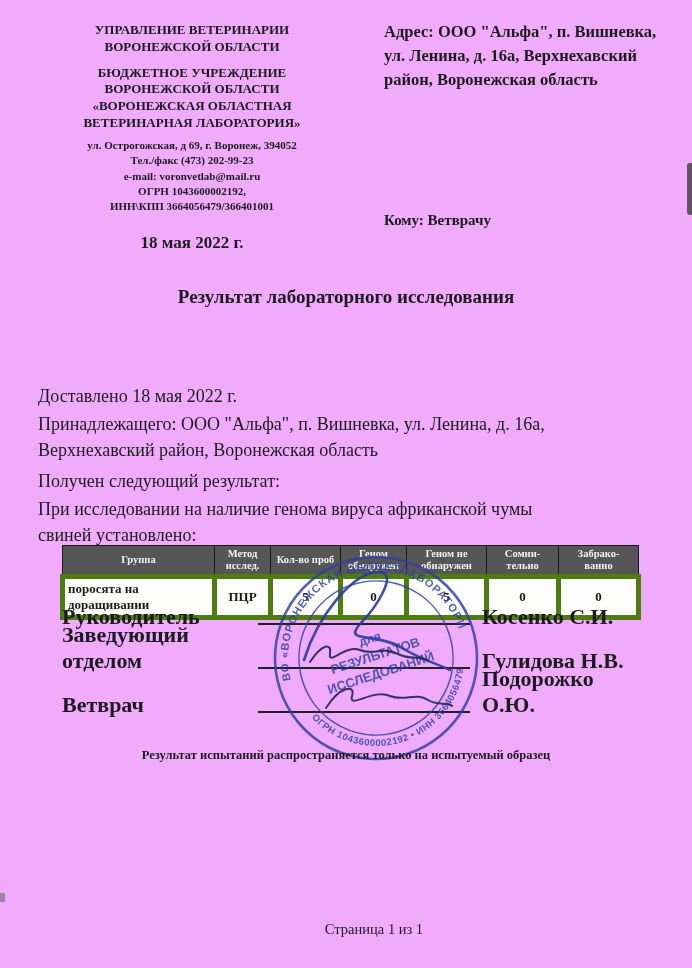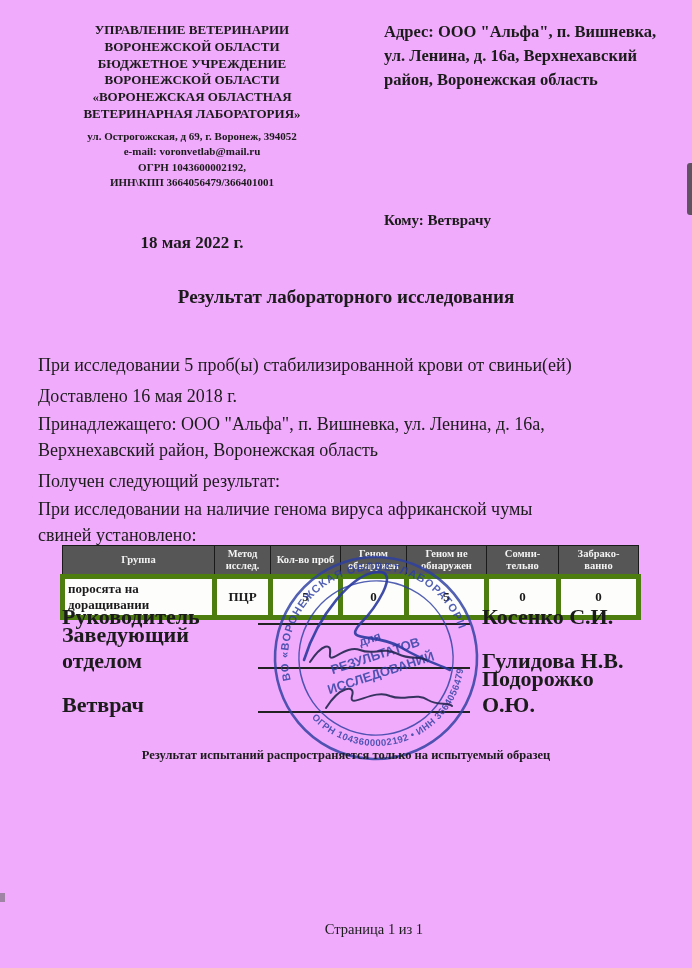--- a/index.html
+++ b/index.html
@@ -6,21 +6,21 @@
   .page {
     position:relative; width:692px; height:968px; margin:0 auto;
     background:#f0abfc; color:#1b1b1b;
     font-family:"Liberation Serif", serif; overflow:hidden;
   }
   .preline { white-space:pre-line; }
 
   
   .letterhead { position:absolute; left:58px; top:22px; width:268px; text-align:center; font-weight:bold; }
   .lh-management { font-size:13px; line-height:1.3; }
-  .lh-institution { font-size:13px; line-height:1.28; }
+  .lh-institution { margin-top:9px; font-size:13px; line-height:1.28; }
   .lh-contacts { margin-top:7px; font-size:11px; line-height:1.38; font-weight:bold; }
   .doc-date { position:absolute; left:58px; top:233px; width:268px; text-align:center; font-size:17px; font-weight:bold; }
 
   
   .addressee { position:absolute; left:384px; top:20px; width:282px; font-size:16.5px; font-weight:bold; line-height:1.45; }
   .addressee-to { position:absolute; left:384px; top:212px; font-size:15px; font-weight:bold; }
 
   
   .doc-title { position:absolute; left:0; top:284px; width:100%; text-align:center; font-size:19px; font-weight:bold; line-height:1.42; }
 
@@ -75,36 +75,36 @@
 
   <div class="letterhead">
     <div class="lh-management preline">УПРАВЛЕНИЕ ВЕТЕРИНАРИИ
 ВОРОНЕЖСКОЙ ОБЛАСТИ</div>
     <div class="lh-institution preline">БЮДЖЕТНОЕ УЧРЕЖДЕНИЕ
 ВОРОНЕЖСКОЙ ОБЛАСТИ
 «ВОРОНЕЖСКАЯ ОБЛАСТНАЯ
 ВЕТЕРИНАРНАЯ ЛАБОРАТОРИЯ»</div>
     <div class="lh-contacts">
       <div>ул. Острогожская, д 69, г. Воронеж, 394052</div>
+      <div>Тел./факс  (473) 202-99-23</div>
       <div>e-mail: voronvetlab@mail.ru</div>
       <div>ОГРН 1043600002192,</div>
       <div>ИНН\КПП 3664056479/366401001</div>
     </div>
   </div>
   <div class="doc-date">18 мая 2022 г.</div>
 
   <div class="addressee">Адрес: ООО "Альфа", п. Вишневка, ул. Ленина, д. 16а, Верхнехавский район, Воронежская область</div>
   <div class="addressee-to">Кому: Ветврачу</div>
 
   <div class="doc-title">
     <div>Результат лабораторного исследования</div>
   </div>
 
-  <div class="para p1">При исследовании 5 проб(ы) стабилизированной крови от свиньи(ей)</div>
-  <div class="para p2">Доставлено 16 мая 2018 г.</div>
+  <div class="para p2">Доставлено 18 мая 2022 г.</div>
   <div class="para p3 preline">Принадлежащего: ООО "Альфа", п. Вишневка, ул. Ленина, д. 16а,
 Верхнехавский район, Воронежская область</div>
   <div class="para p4">Получен следующий результат:</div>
   <div class="para p5 preline">При исследовании на наличие генома вируса африканской чумы
 свиней установлено:</div>
 
   <table class="results">
     <colgroup>
       <col style="width:152px">
         <col style="width:56px">

